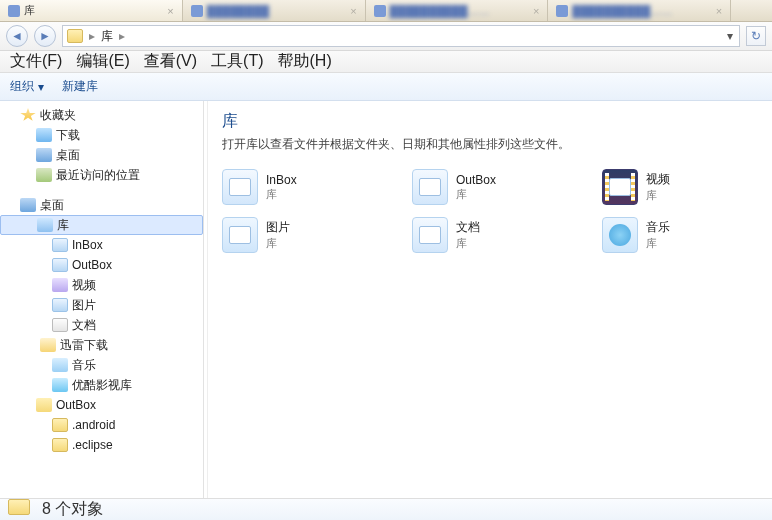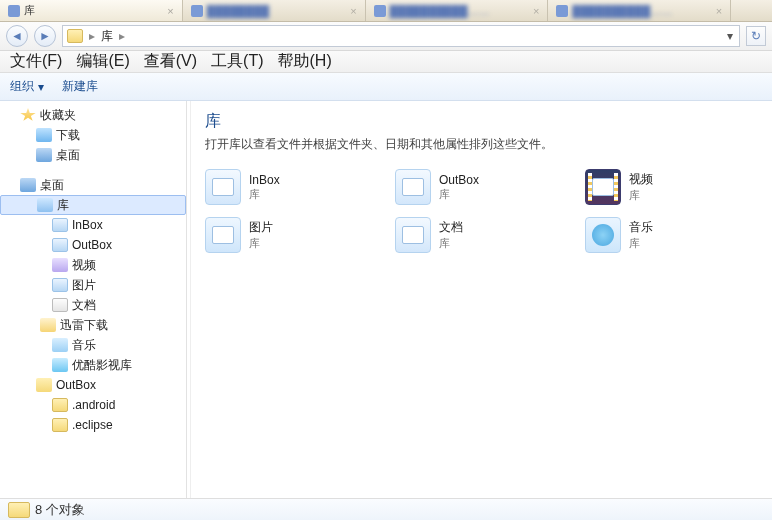--- a/index.html
+++ b/index.html
@@ -25,21 +25,21 @@
 
   
   .menubar { height: 22px; background: linear-gradient(#fafafa,#f0f0f0); display: flex; align-items: center; gap: 14px; padding: 0 10px; border-bottom: 1px solid #dedede; font-size: 16px; }
 
   
   .toolbar { height: 28px; background: linear-gradient(#f7fbff,#e9f1fb); display: flex; align-items: center; padding: 0 10px; gap: 18px; color: #1a4c8e; border-bottom: 1px solid #d3dfee; }
   .toolbar .item { display: flex; align-items: center; gap: 4px; }
 
   
   .split { display: flex; height: 397px; }
-  .sidebar { width: 187px; border-right: 1px solid #e2e2e2; overflow-y: auto; padding-top: 4px; }
+  .sidebar { width: 204px; border-right: 1px solid #e2e2e2; overflow-y: auto; padding-top: 4px; }
   .sidebar .node { display: flex; align-items: center; height: 20px; padding-right: 6px; gap: 4px; white-space: nowrap; }
   .sidebar .node.selected { background: #dceaff; border: 1px solid #9cbef0; border-radius: 2px; }
   .sidebar .disc { width: 10px; text-align: center; color: #6a6a6a; font-size: 10px; flex:none;}
   .sidebar .ic { width: 16px; height: 14px; flex: none; border-radius: 2px; }
   .ic-star { background: linear-gradient(#ffe29a,#f5c542); clip-path: polygon(50% 0,61% 35%,98% 35%,68% 57%,79% 91%,50% 70%,21% 91%,32% 57%,2% 35%,39% 35%); }
   .ic-down { background: linear-gradient(#bfe3ff,#6fb6ef); }
   .ic-desk { background: linear-gradient(#bcd8f5,#6ea6de); }
   .ic-recent { background: linear-gradient(#d9e7c3,#a4c97a); }
   .ic-lib { background: linear-gradient(#cfe8ff,#8fc1f0); }
   .ic-libitem { background: linear-gradient(#eaf4ff,#b7d7f4); border:1px solid #9cc3e8;}
@@ -65,21 +65,21 @@
   .libtile .big.music { background: linear-gradient(#eaf5ff,#cde6fb); border:1px solid #b5d3ef;}
   .libtile .big.video { background: linear-gradient(#2e3d66,#54355f); border:1px solid #3c3c6e; position:relative;}
   .libtile .big.video::before,.libtile .big.video::after{content:"";position:absolute;top:3px;bottom:3px;width:4px;background:repeating-linear-gradient(#fff 0 3px,#f3c95e 3px 6px);} 
   .libtile .big.video::before{left:2px;} .libtile .big.video::after{right:2px;}
   .libtile .big .inner { width: 22px; height: 18px; background:#fff; border:1px solid #9dbfe2; border-radius:2px;}
   .libtile .big.music .inner { background: radial-gradient(#8cd2f5,#4aa7e0); border-radius:50%; width:22px;height:22px;border:none;}
   .libtile .txt .name { font-size: 12px; color: #222; }
   .libtile .txt .sub { font-size: 11px; color: #777; }
 
   
-  .status { height: 22px; border-top: 1px solid #dedede; background: linear-gradient(#fafcff,#eef4fb); display: flex; align-items: center; padding: 0 8px; gap: 5px; font-size: 13px; color: #333; }
+  .status { height: 22px; border-top: 1px solid #dedede; background: linear-gradient(#fafcff,#eef4fb); display: flex; align-items: flex-start; padding: 0 8px; gap: 12px; font-size: 16px; color: #333; }
   .status .foldericon { width: 22px; height: 16px; background: linear-gradient(#fff0b5,#f5d97a); border:1px solid #d6b95e; border-radius:2px;}
 
   ::-webkit-scrollbar { width: 16px; }
   ::-webkit-scrollbar-track { background: #f0f0f0; }
   ::-webkit-scrollbar-thumb { background: #c9d4e4; border: 1px solid #aebfd6; border-radius: 2px; }
 </style>
 </head>
 <body>
 
 <div class="tabbar">
@@ -148,20 +148,25 @@
     <div class="node" style="padding-left:22px">
         <span class="disc"></span>
         <span class="ic ic-down"></span>
         <span>下载</span>
       </div>
     <div class="node" style="padding-left:22px">
         <span class="disc"></span>
         <span class="ic ic-desk"></span>
         <span>桌面</span>
       </div>
+    <div class="node" style="padding-left:22px">
+        <span class="disc"></span>
+        <span class="ic ic-recent"></span>
+        <span>最近访问的位置</span>
+      </div>
     <div style="height:10px"></div>
     <div class="node" style="padding-left:6px">
         <span class="disc"></span>
         <span class="ic ic-desk"></span>
         <span>桌面</span>
       </div>
     <div class="node selected" style="padding-left:22px">
         <span class="disc"></span>
         <span class="ic ic-lib"></span>
         <span>库</span>

